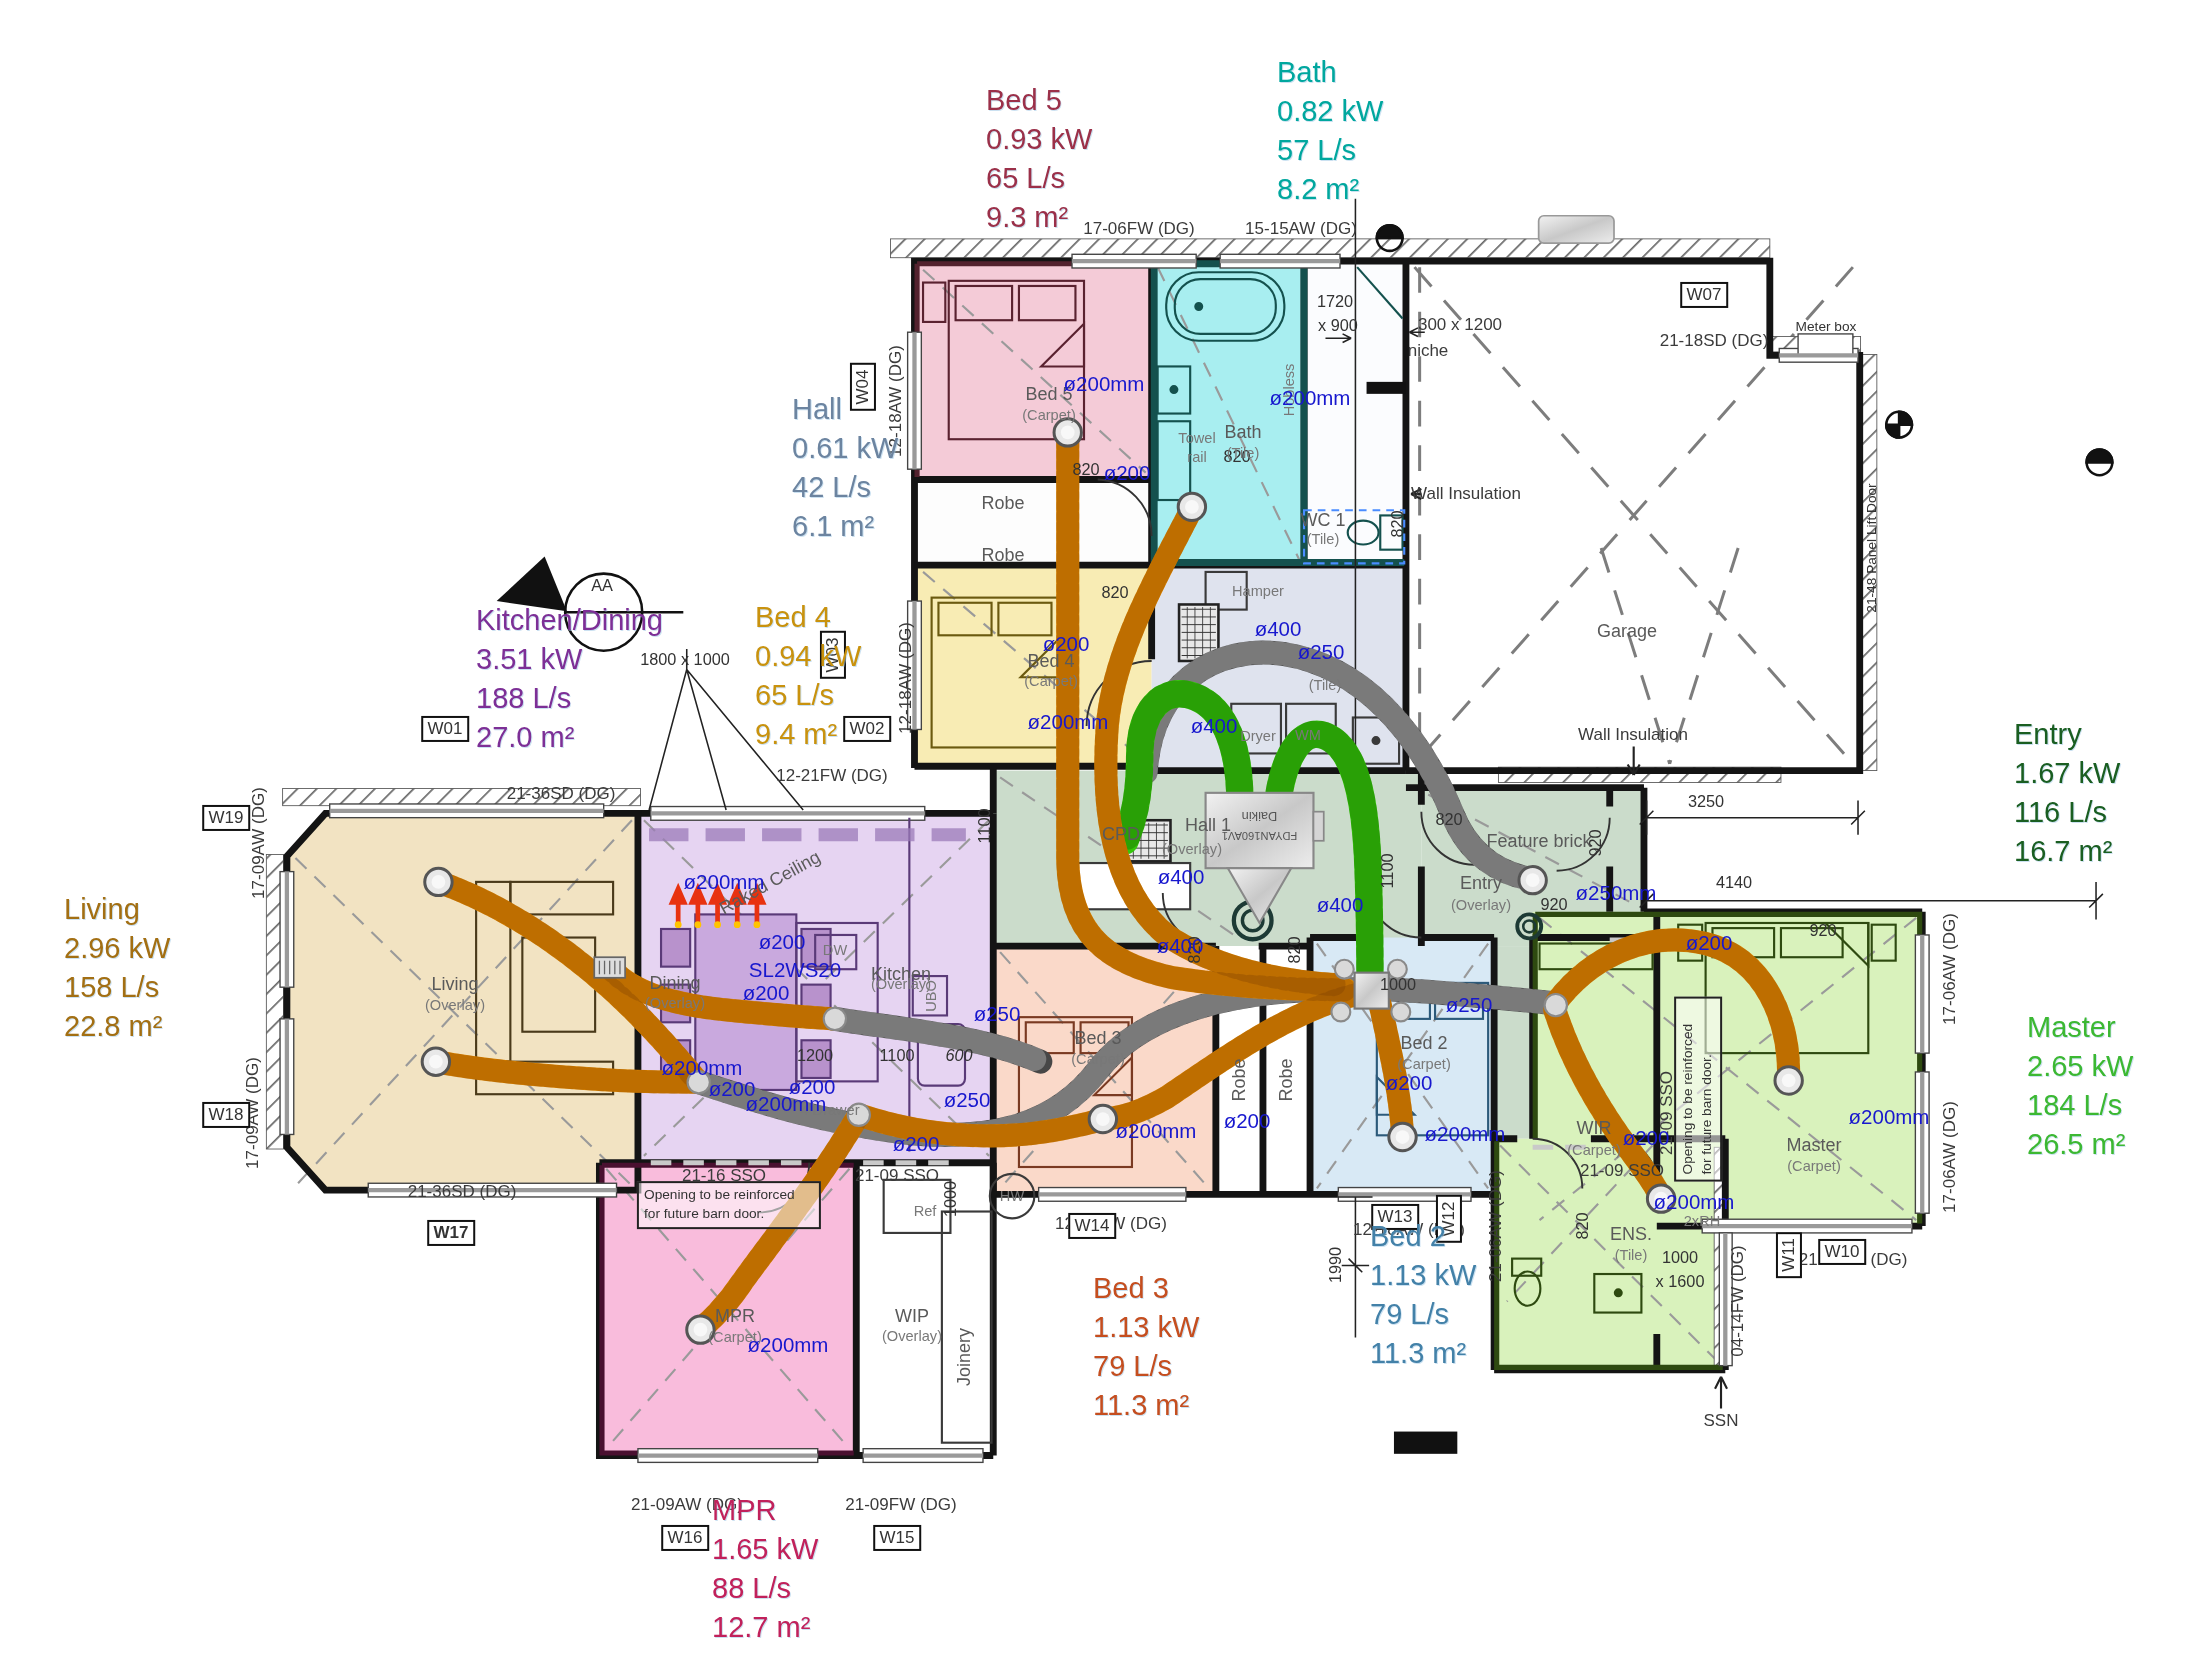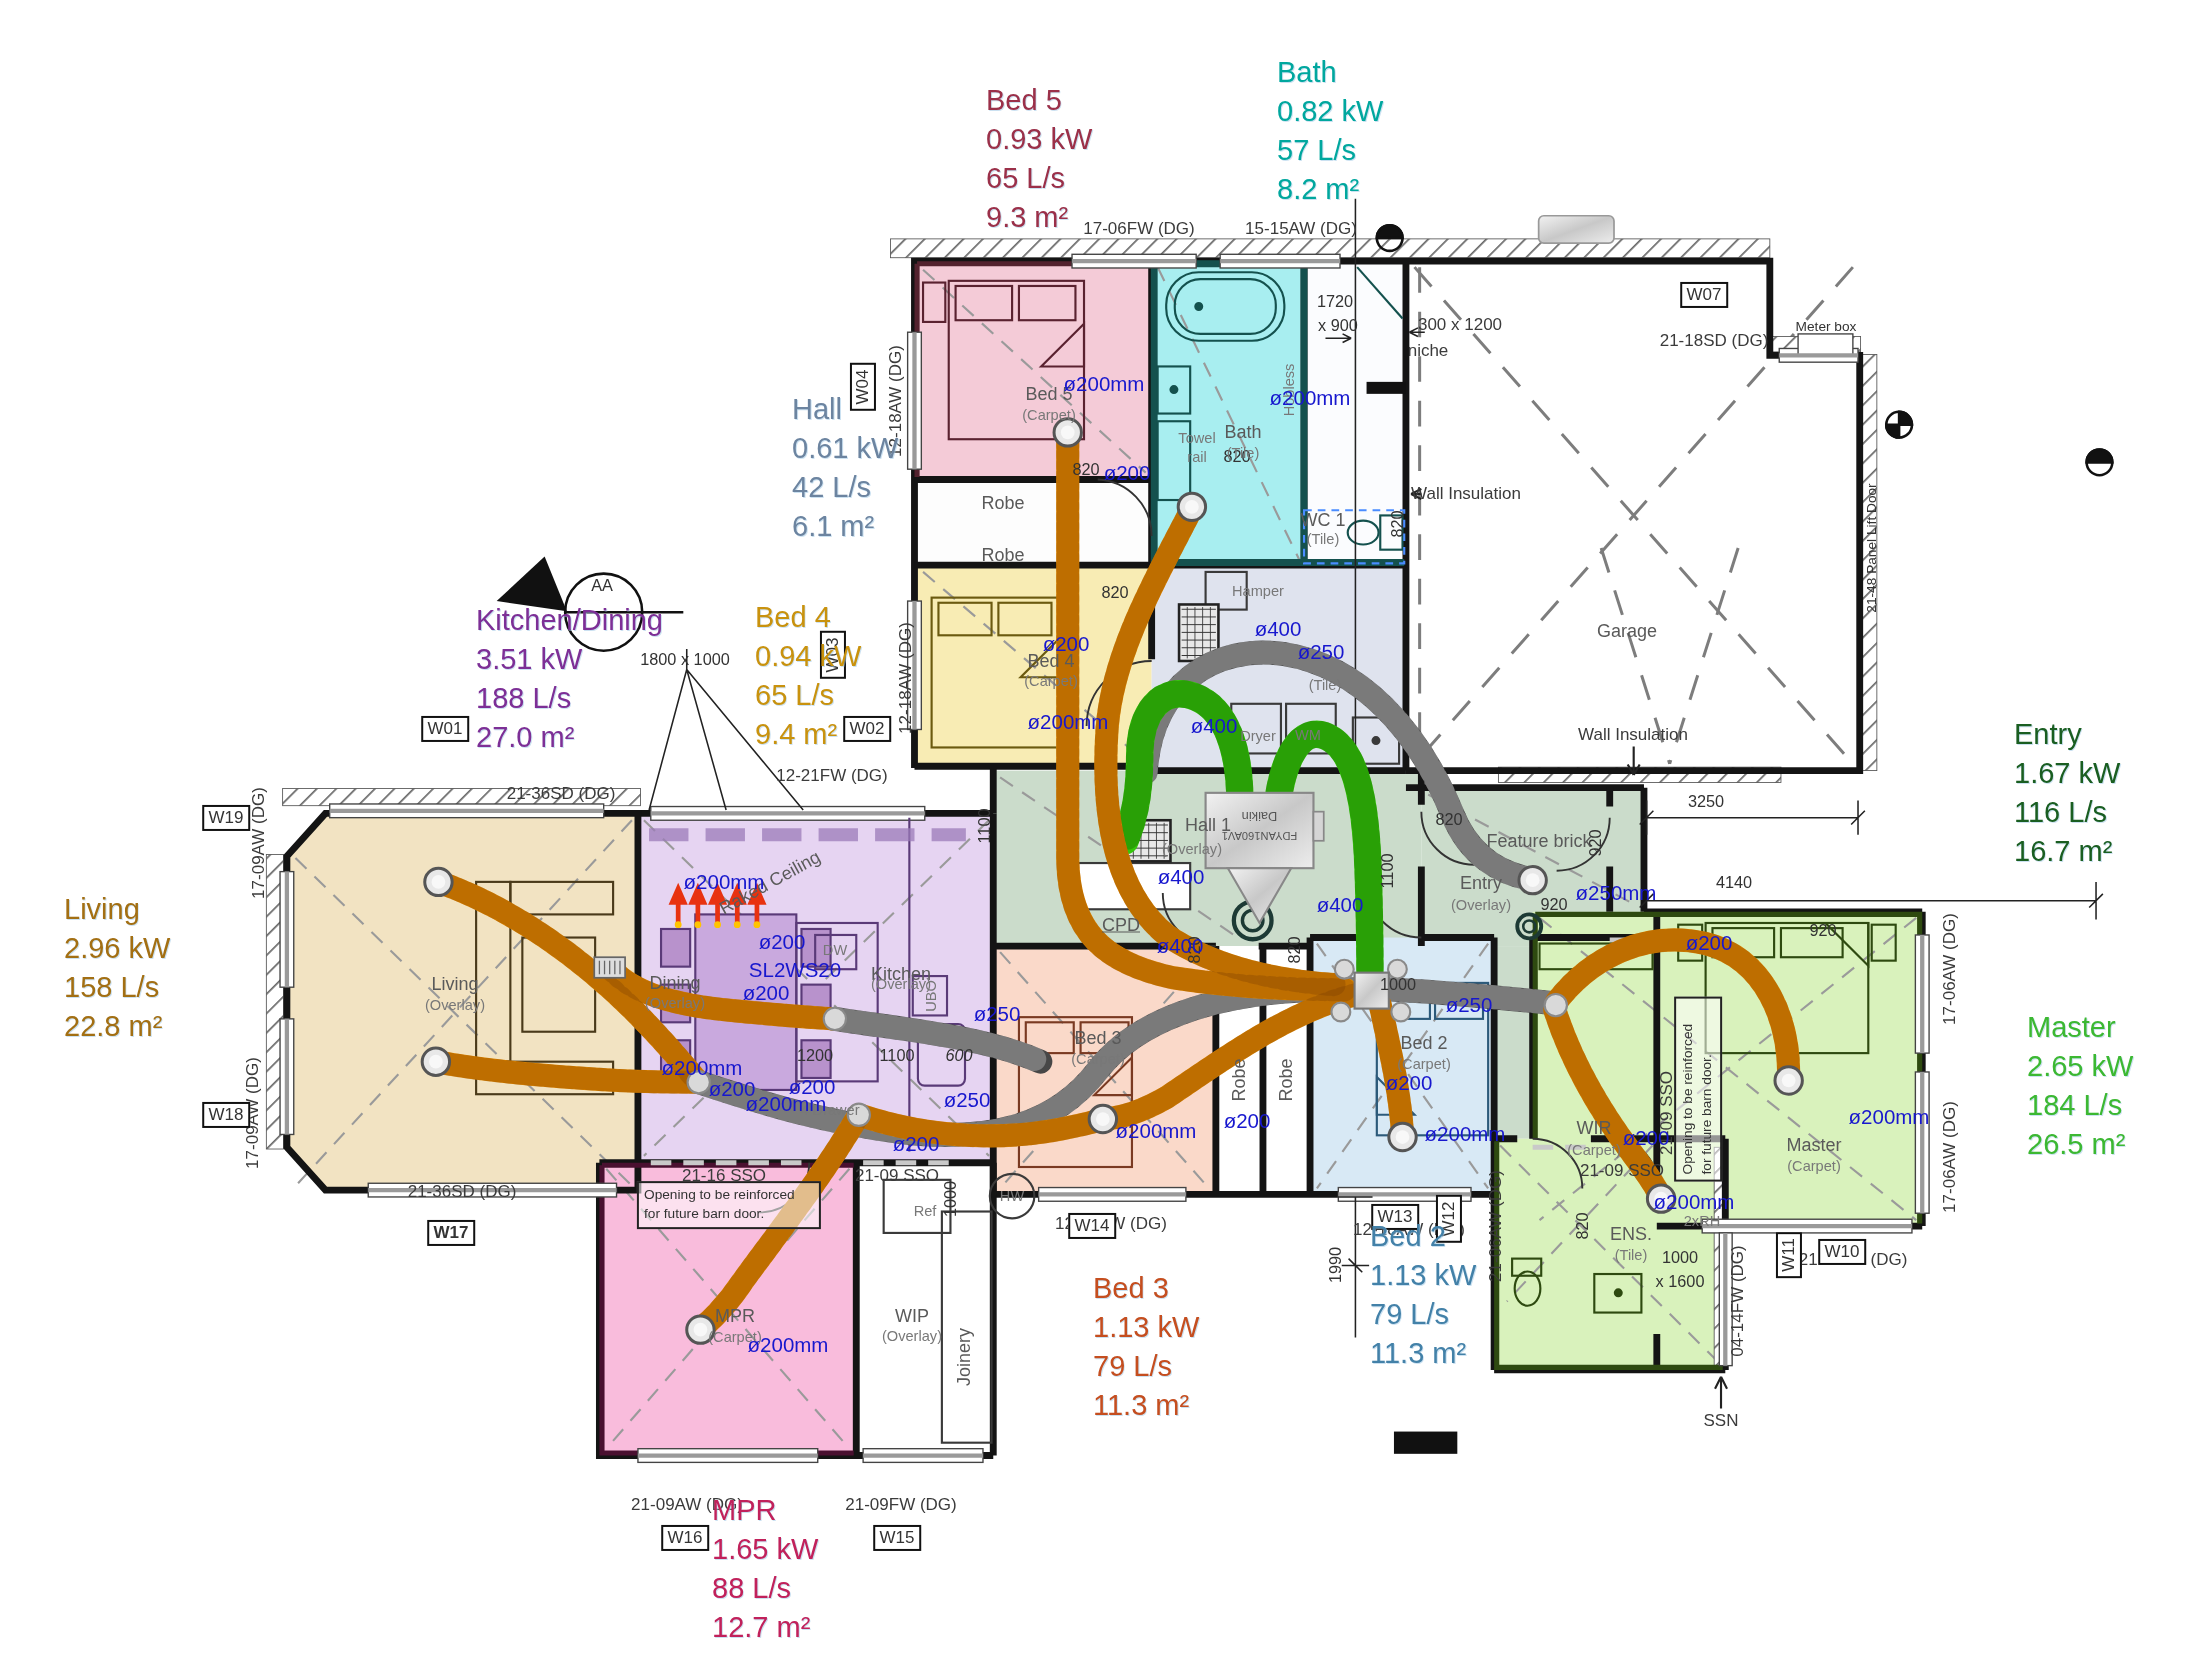--- a/index.html
+++ b/index.html
@@ -499,21 +499,21 @@
       <div class="pl  room" style="left: 1051px; top: 661px;">Bed 4</div>
       <div class="pl  sub" style="left: 1051px; top: 681px;">(Carpet)</div>
       <div class="pl  sub" style="left: 1258px; top: 591px;">Hamper</div>
       <div class="pl  sub" style="left: 1325px; top: 685px;">(Tile)</div>
       <div class="pl  sub" style="left: 1258px; top: 736px;">Dryer</div>
       <div class="pl  sub" style="left: 1308px; top: 735px;">WM</div>
       <div class="pl  room" style="left: 1192px; top: 825px; margin-left: 16px;">Hall 1</div>
       <div class="pl  sub" style="left: 1192px; top: 849px;">(Overlay)</div>
       <div class="pl  room" style="left: 1481px; top: 883px;">Entry</div>
       <div class="pl  sub" style="left: 1481px; top: 905px;">(Overlay)</div>
-      <div class="pl  room" style="left: 1121px; top: 925px; text-decoration: underline;">CPD</div>
+      <div class="pl  room" style="left: 1121px; top: 834px;">CPD</div>
       <div class="pl  room" style="left: 901px; top: 940px; margin-top: 34px;">Kitchen</div>
       <div class="pl  sub" style="left: 901px; top: 984px;">(Overlay)</div>
       <div class="pl  room" style="left: 675px; top: 983px;">Dining</div>
       <div class="pl  sub" style="left: 675px; top: 1003px;">(Overlay)</div>
       <div class="pl  room" style="left: 455px; top: 984px;">Living</div>
       <div class="pl  sub" style="left: 455px; top: 1005px;">(Overlay)</div>
       <div class="pl  sub" style="left: 835px; top: 950px;">DW</div>
       <div class="pl  sub" style="left: 931px; top: 996px; transform: translate(-50%, -50%) rotate(-90deg);">UBO</div>
       <div class="pl  room" style="left: 1098px; top: 1038px;">Bed 3</div>
       <div class="pl  sub" style="left: 1098px; top: 1059px;">(Carpet)</div>

